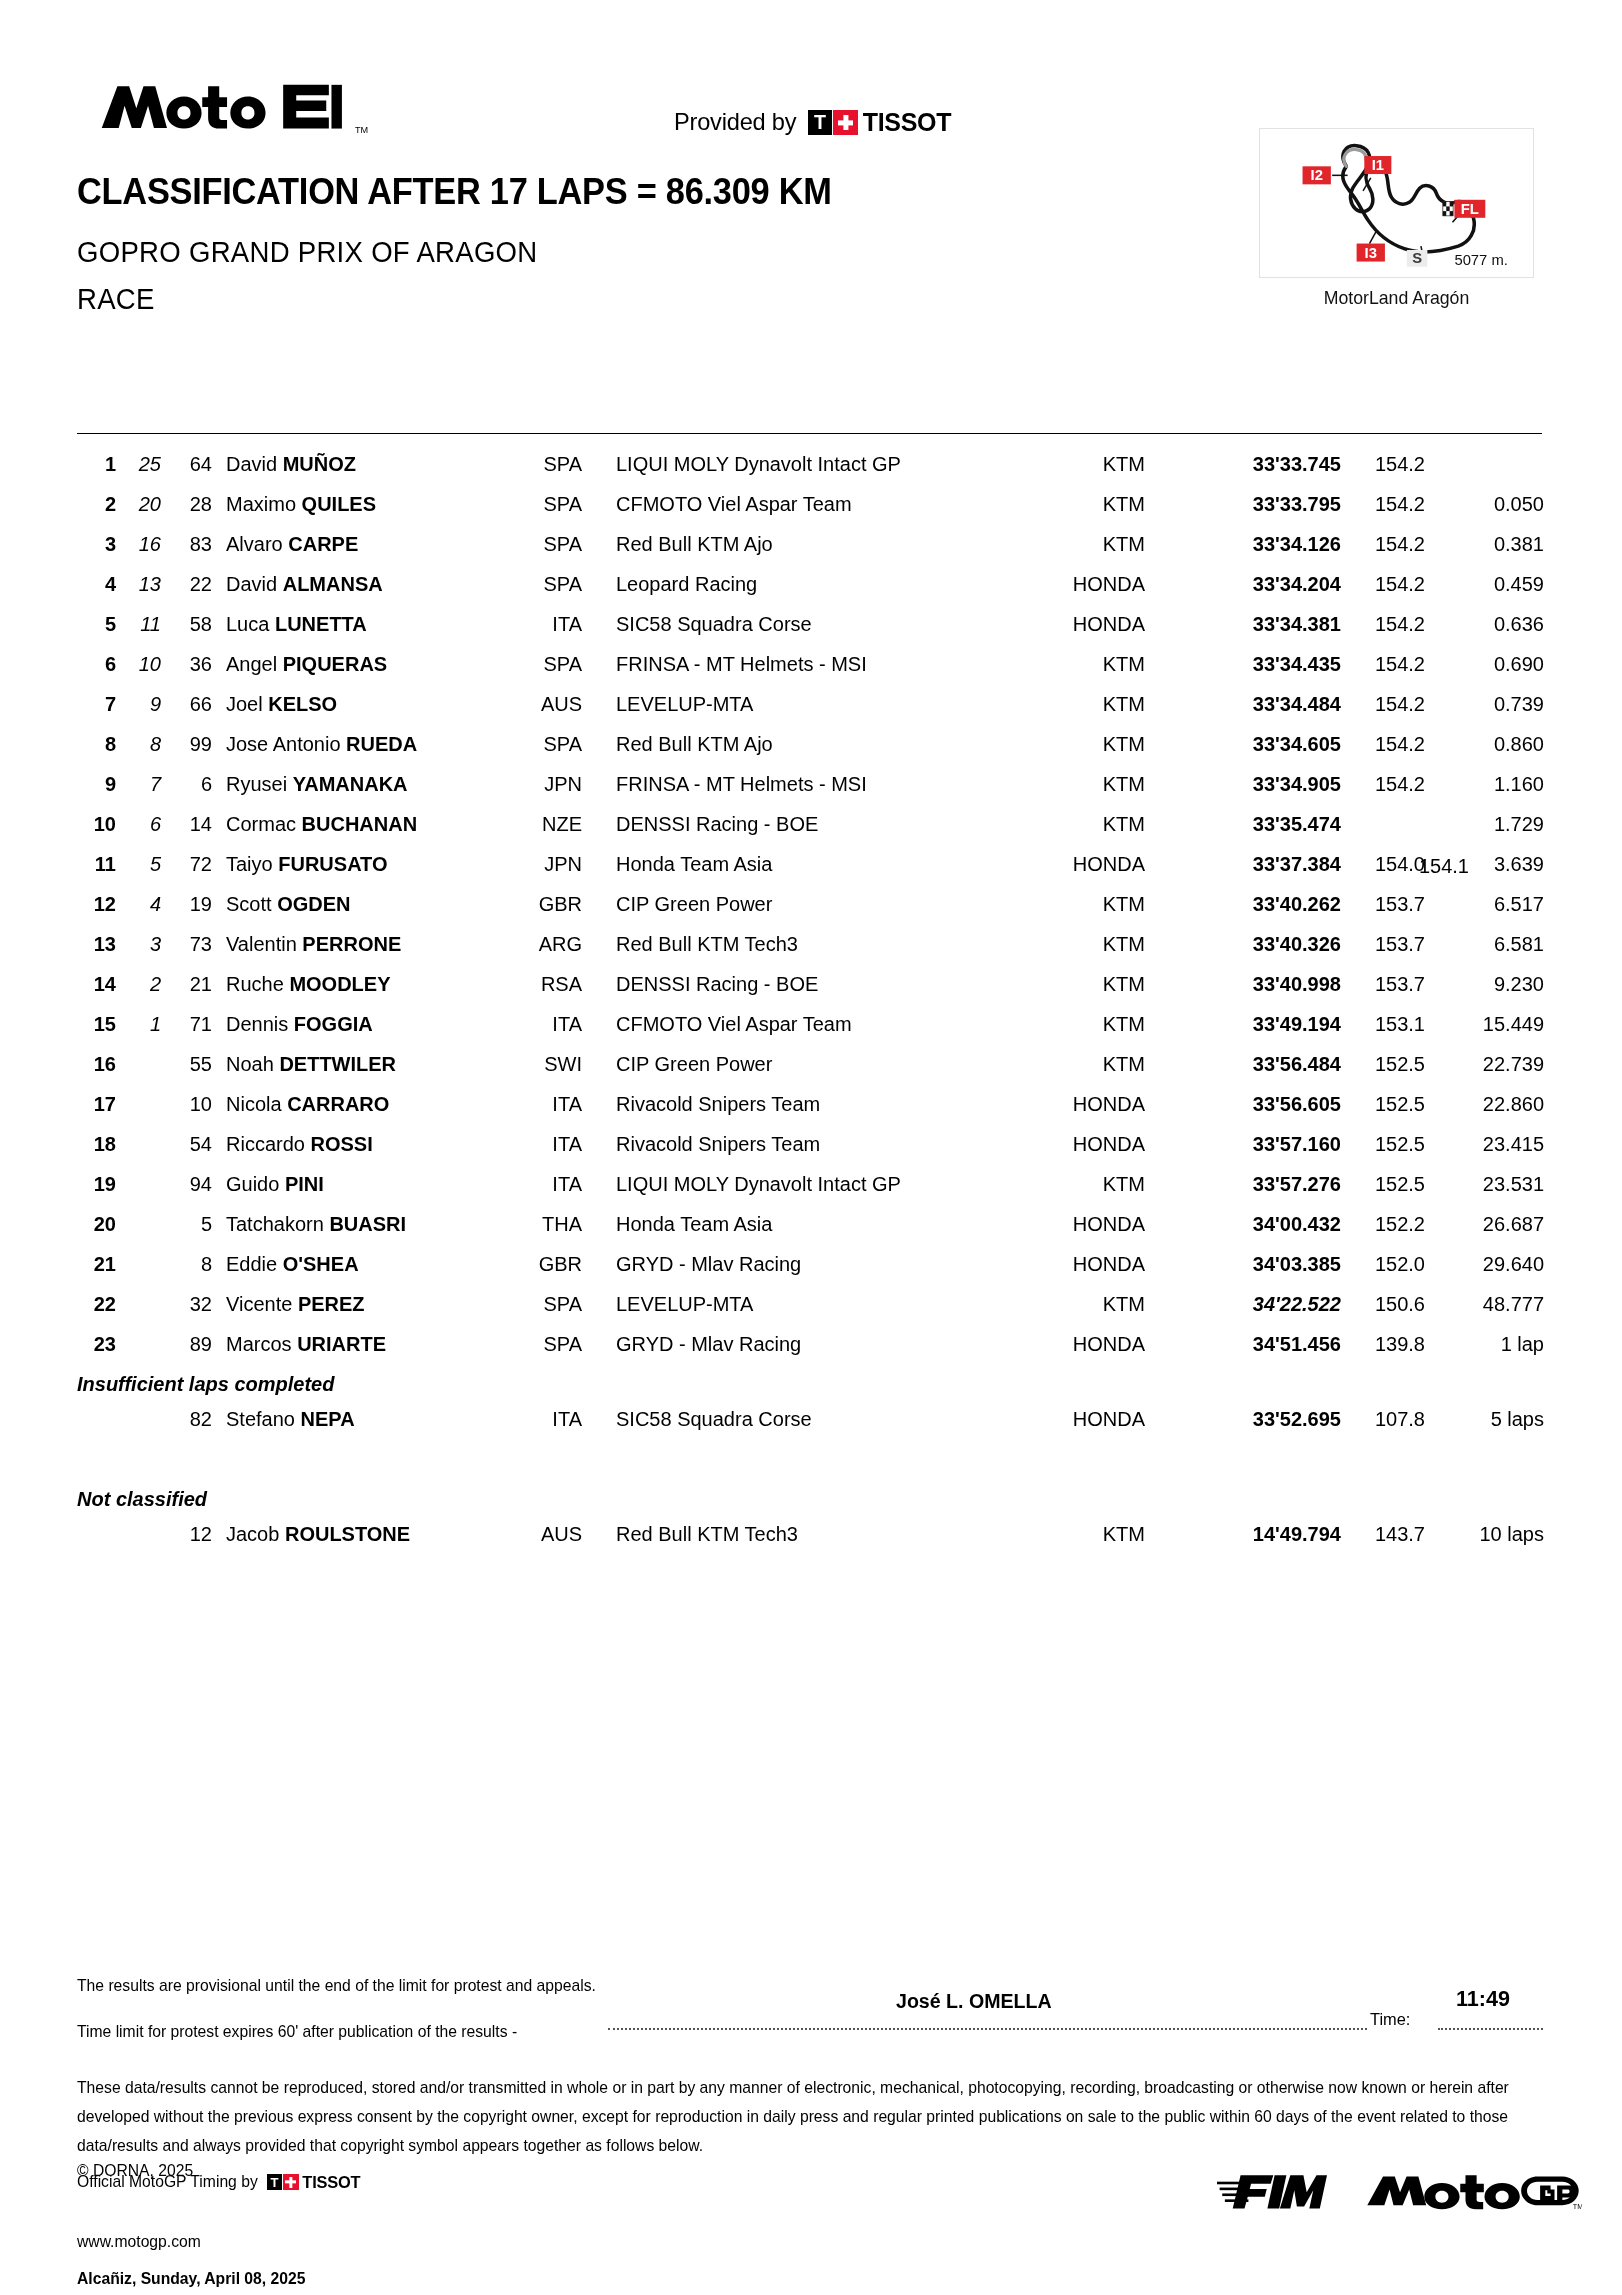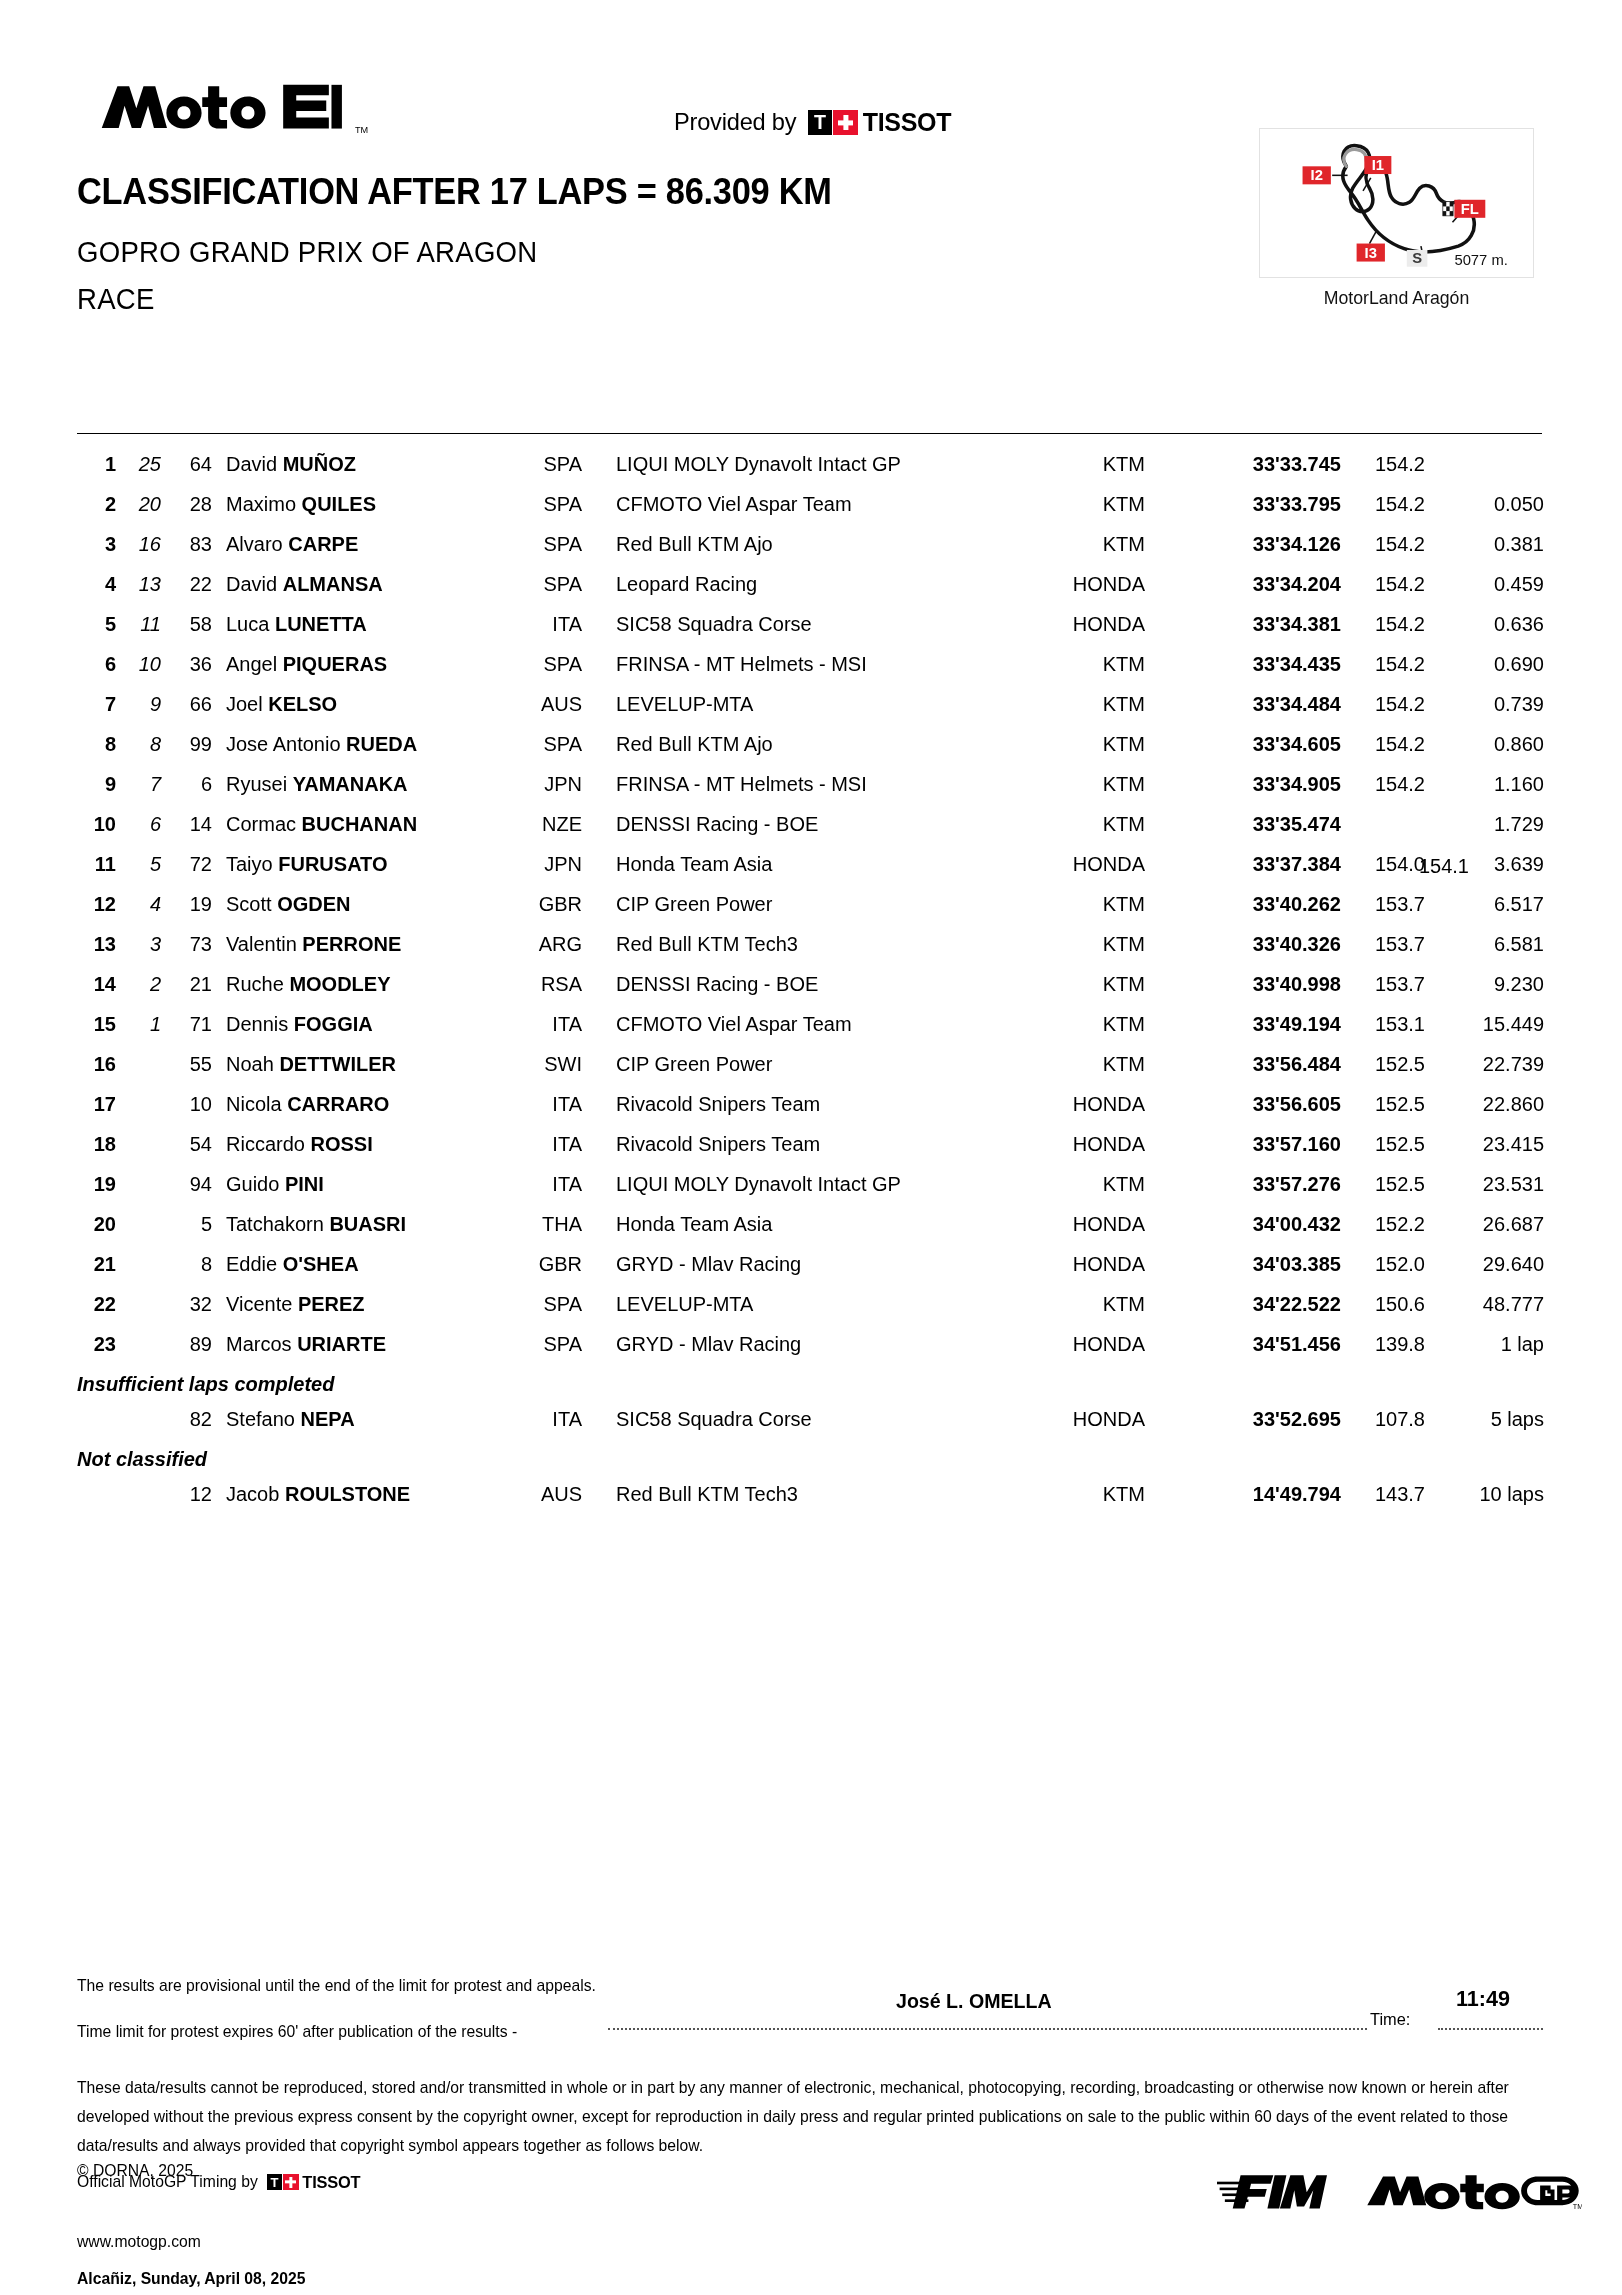--- a/index.html
+++ b/index.html
@@ -516,21 +516,21 @@
         <span class="c-gap" style="left: 1426px;">29.640</span>
       </div>
       <div class="row">
         <span class="c-pos" style="left: 77px;">22</span>
         <span class="c-pts" style="left: 128px;"></span>
         <span class="c-num" style="left: 171px;">32</span>
         <span class="c-rider" style="left: 226px;">Vicente <b>PEREZ</b></span>
         <span class="c-nat" style="left: 517px;">SPA</span>
         <span class="c-team" style="left: 616px;">LEVELUP-MTA</span>
         <span class="c-bike" style="left: 1040px;">KTM</span>
-        <span class="c-time" style="left: 1197px;">34'22.522</span>
+        <span class="c-time" style="left: 1197px; font-style: italic;">34'22.522</span>
         <span class="c-kmh" style="left: 1346px;">150.6</span>
         <span class="c-gap" style="left: 1426px;">48.777</span>
       </div>
       <div class="row">
         <span class="c-pos" style="left: 77px;">23</span>
         <span class="c-pts" style="left: 128px;"></span>
         <span class="c-num" style="left: 171px;">89</span>
         <span class="c-rider" style="left: 226px;">Marcos <b>URIARTE</b></span>
         <span class="c-nat" style="left: 517px;">SPA</span>
         <span class="c-team" style="left: 616px;">GRYD - Mlav Racing</span>
@@ -547,21 +547,21 @@
         <span class="c-pts" style="left: 128px;"></span>
         <span class="c-num" style="left: 171px;">82</span>
         <span class="c-rider" style="left: 226px;">Stefano <b>NEPA</b></span>
         <span class="c-nat" style="left: 517px;">ITA</span>
         <span class="c-team" style="left: 616px;">SIC58 Squadra Corse</span>
         <span class="c-bike" style="left: 1040px;">HONDA</span>
         <span class="c-time" style="left: 1197px;">33'52.695</span>
         <span class="c-kmh" style="left: 1346px;">107.8</span>
         <span class="c-gap" style="left: 1426px;">5 laps</span>
       </div>
-      <div class="row" style="height: 35px;">
+      <div class="row" style="height: 35px; margin-top: 40px;">
         <span style="position: absolute; left: 77px; font-style: italic; font-weight: 700; font-size: 20px; white-space: nowrap; top: 0px; line-height: 26px;">Not classified</span>
       </div>
       <div class="row">
         <span class="c-pos" style="left: 77px;"></span>
         <span class="c-pts" style="left: 128px;"></span>
         <span class="c-num" style="left: 171px;">12</span>
         <span class="c-rider" style="left: 226px;">Jacob <b>ROULSTONE</b></span>
         <span class="c-nat" style="left: 517px;">AUS</span>
         <span class="c-team" style="left: 616px;">Red Bull KTM Tech3</span>
         <span class="c-bike" style="left: 1040px;">KTM</span>

